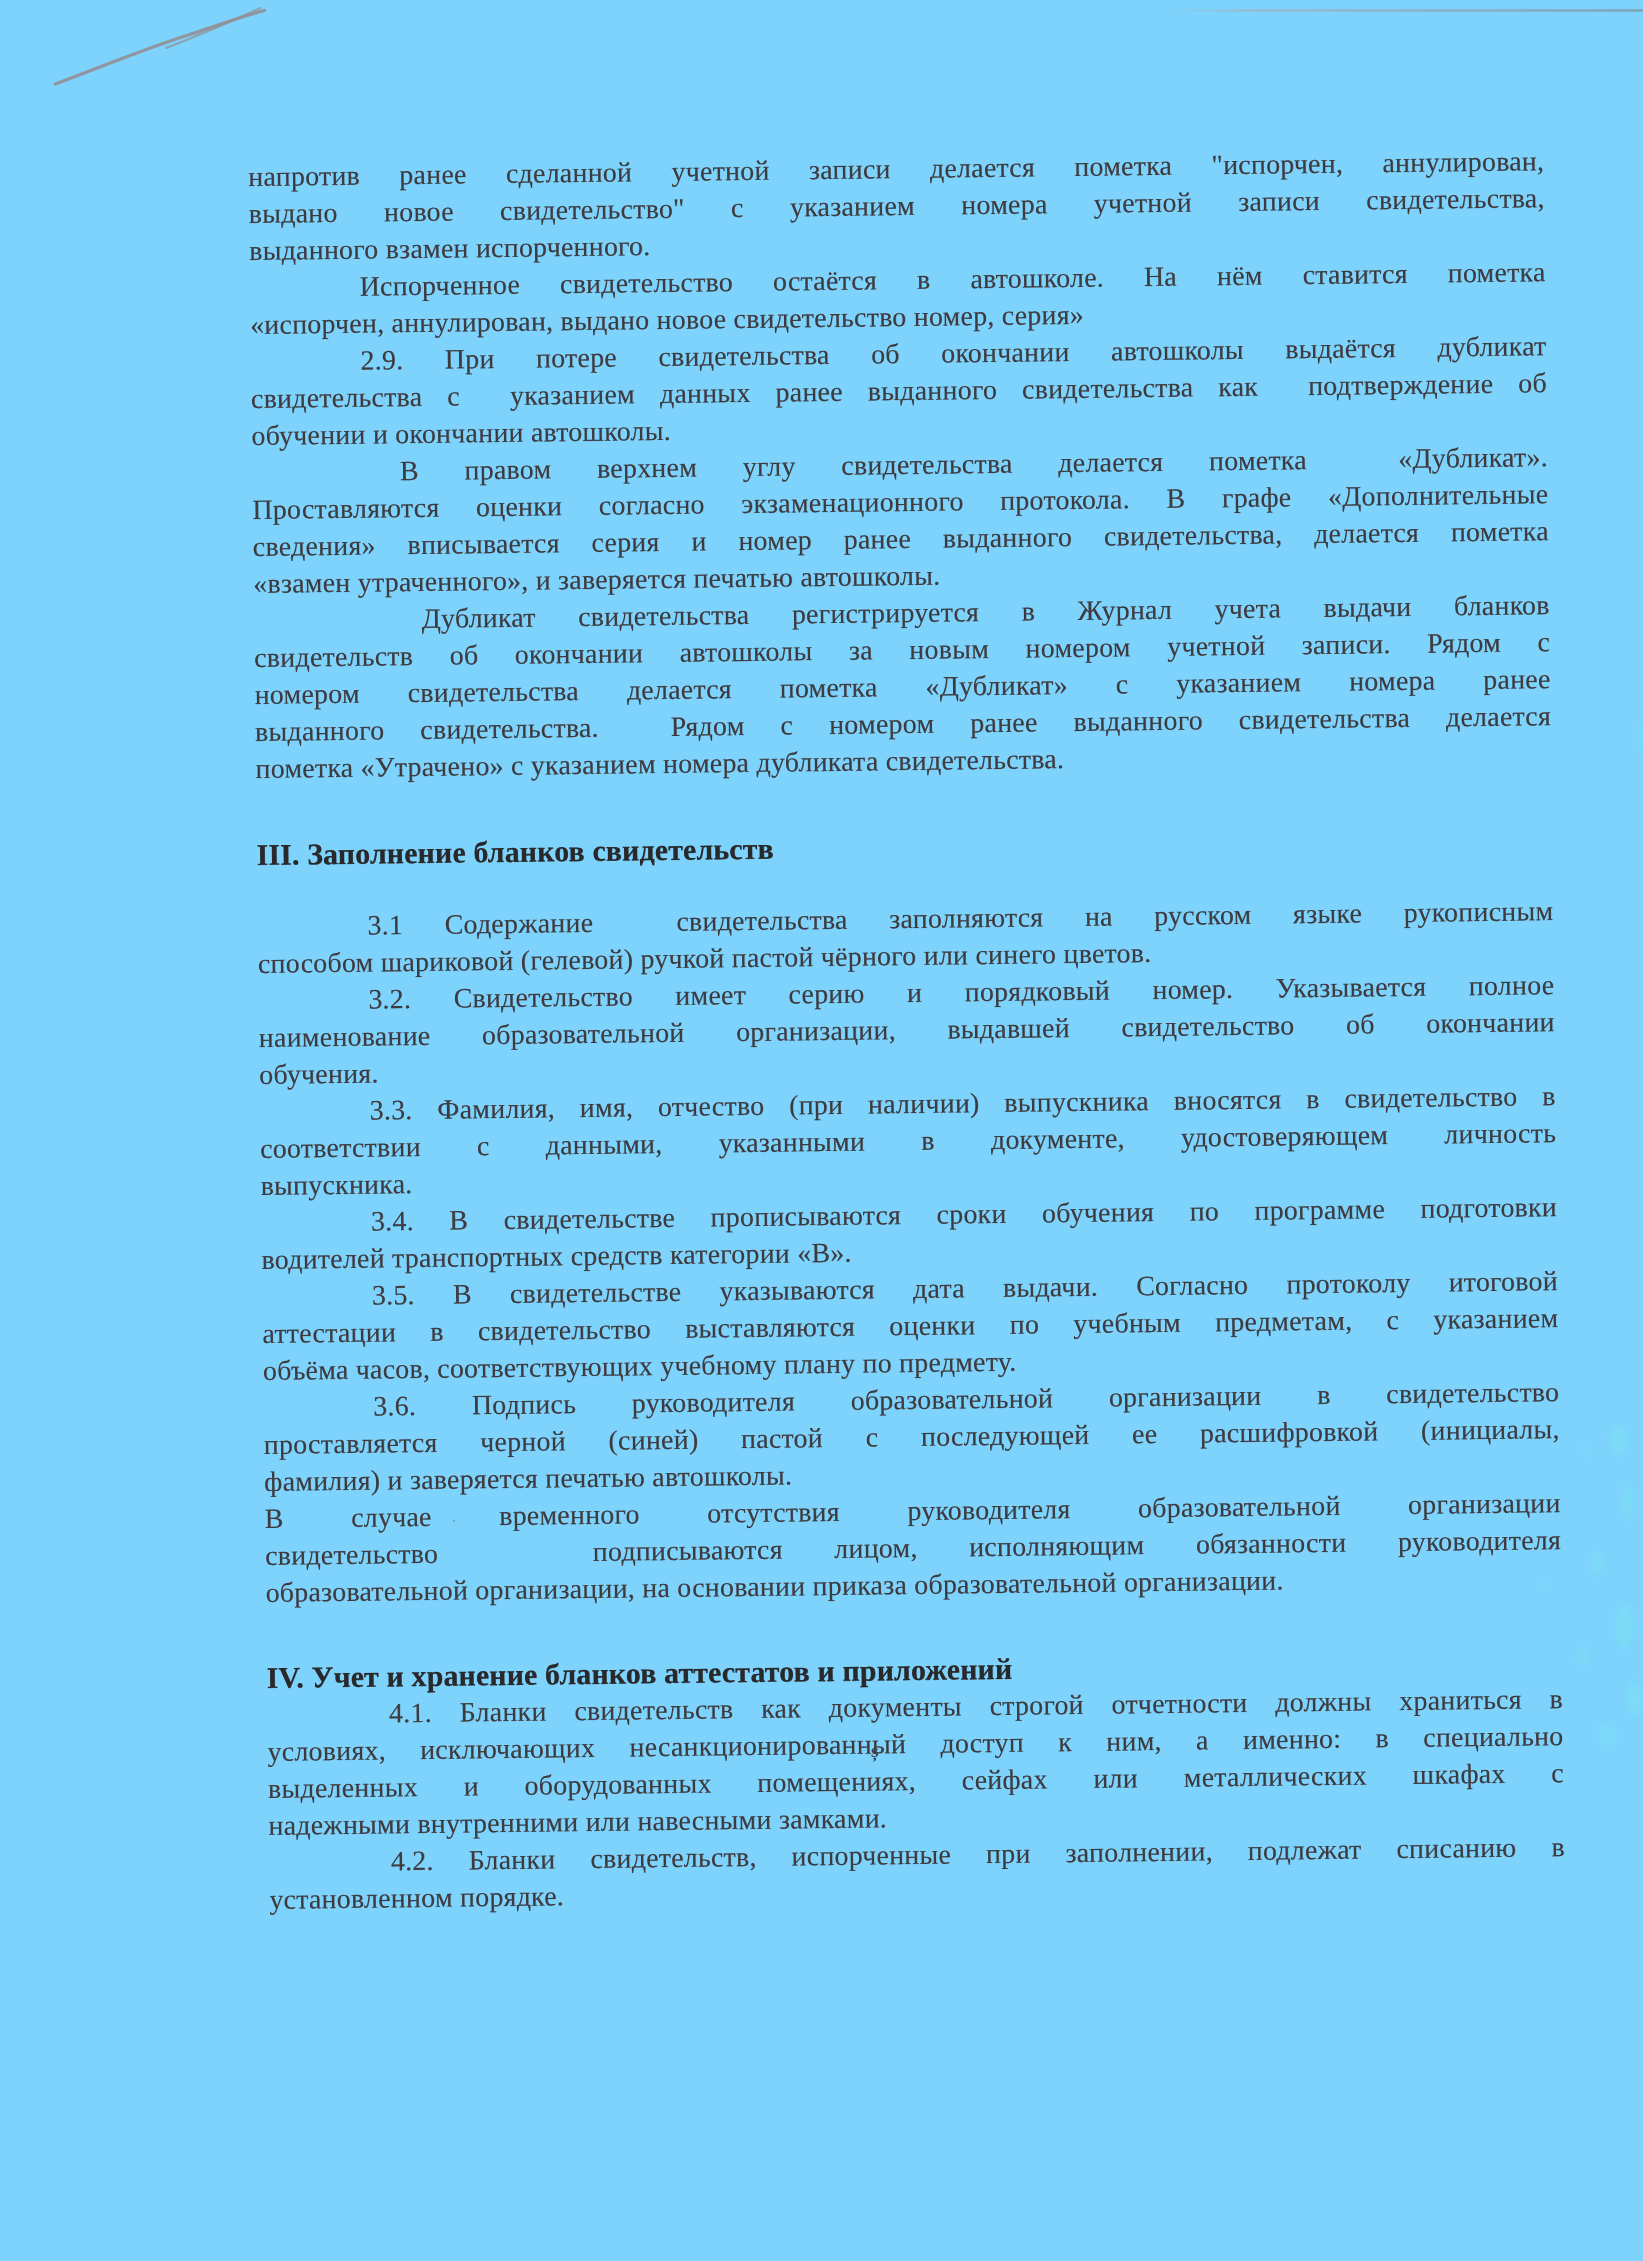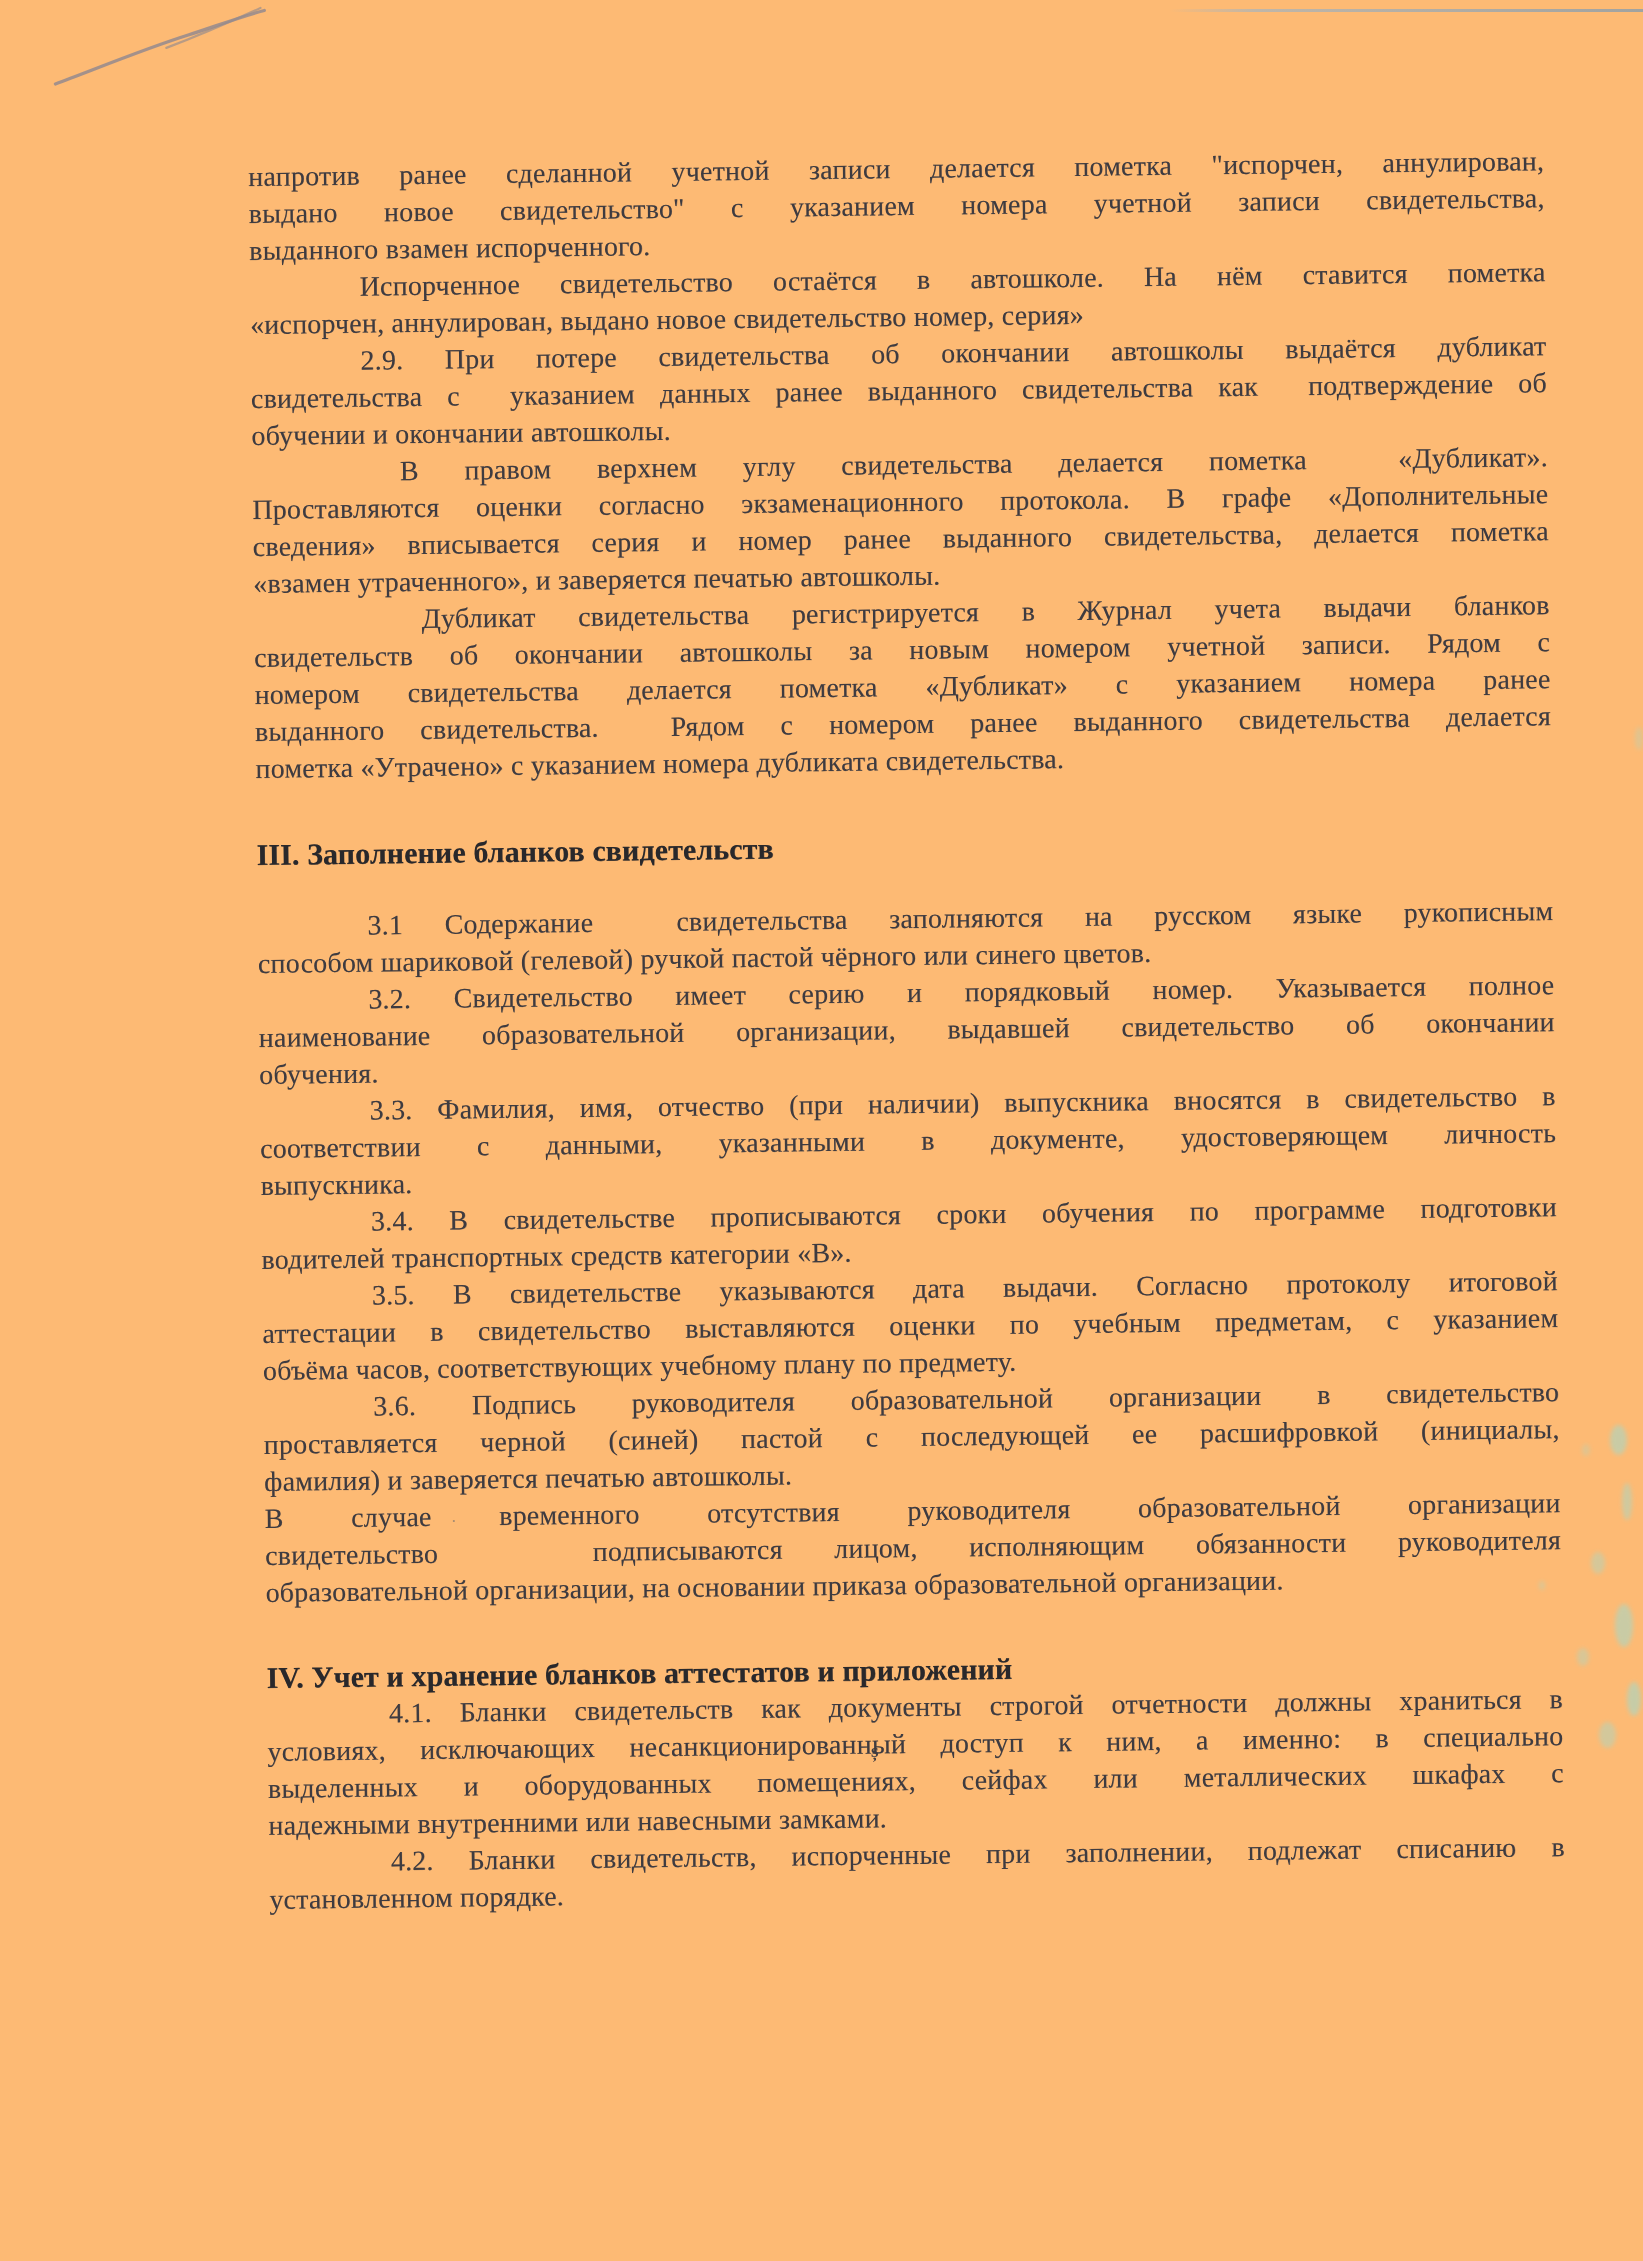--- a/index.html
+++ b/index.html
@@ -1,19 +1,19 @@
 <!DOCTYPE html>
 <html style="font-size:10.3px"><head>
 <meta charset="utf-8">
 <style>
   html,body{margin:0;padding:0;background:#e8e8e6;}
   .page{
     position:relative;
     width:1644px;height:2261px;
-    background:#fdba74;
+    background:#7dd3fc;
     overflow:hidden;
     font-family:"Liberation Serif","DejaVu Serif",serif;
   }
   
   .doc-text{
     position:absolute;
     left:248px;top:158px;width:1296px;
     transform:rotate(-0.7deg);
     transform-origin:0 0;
     color:#3e3b40;

